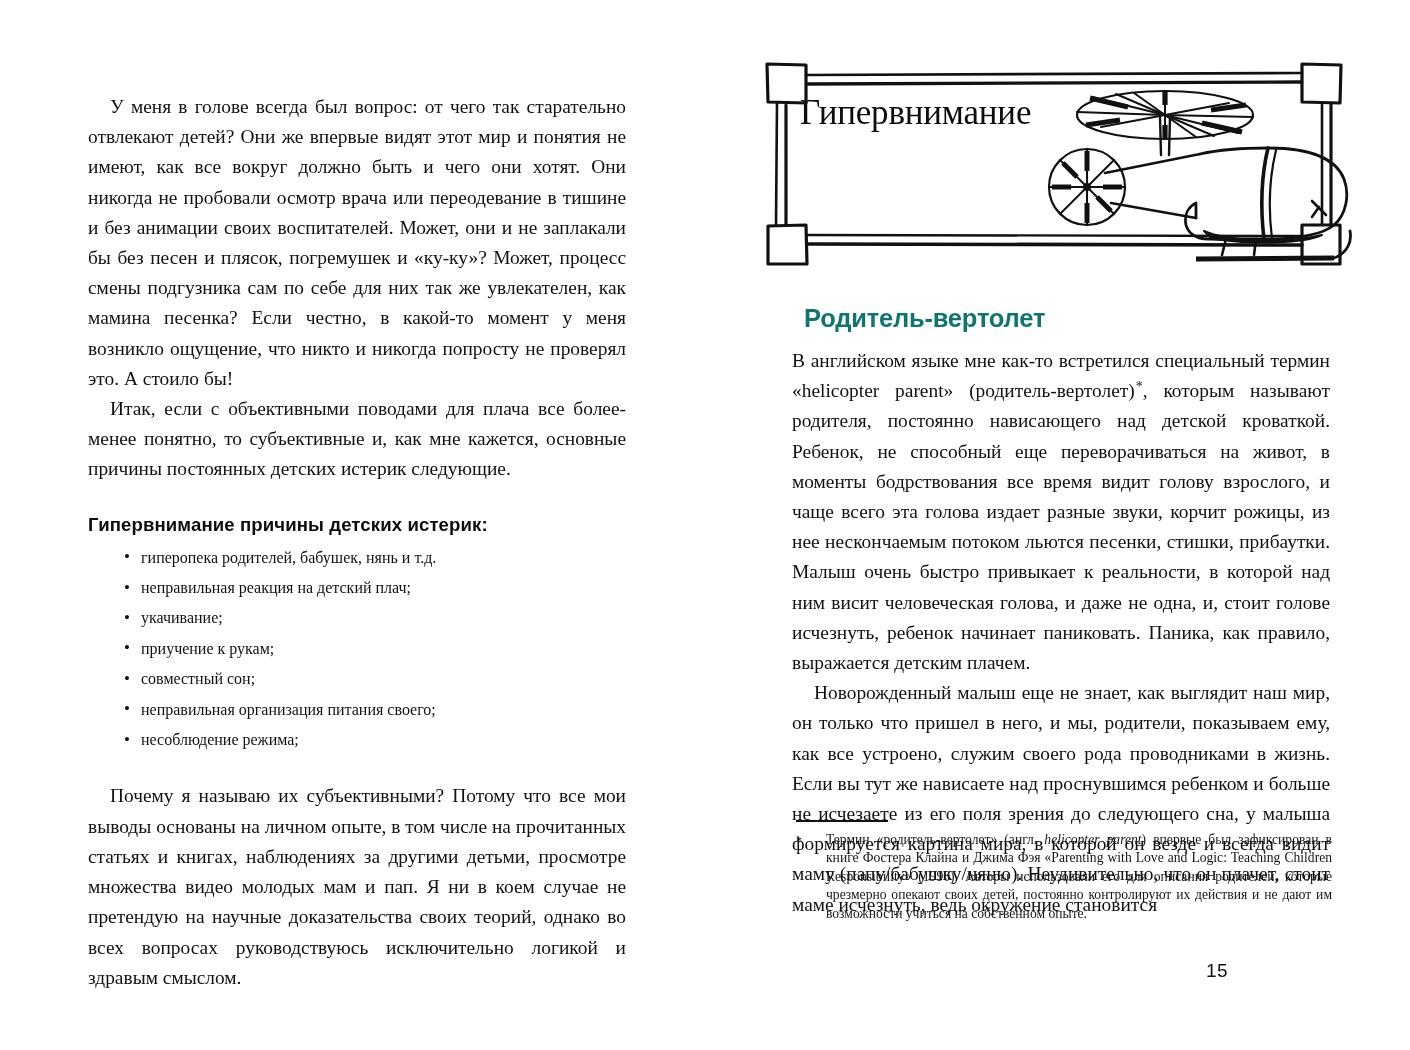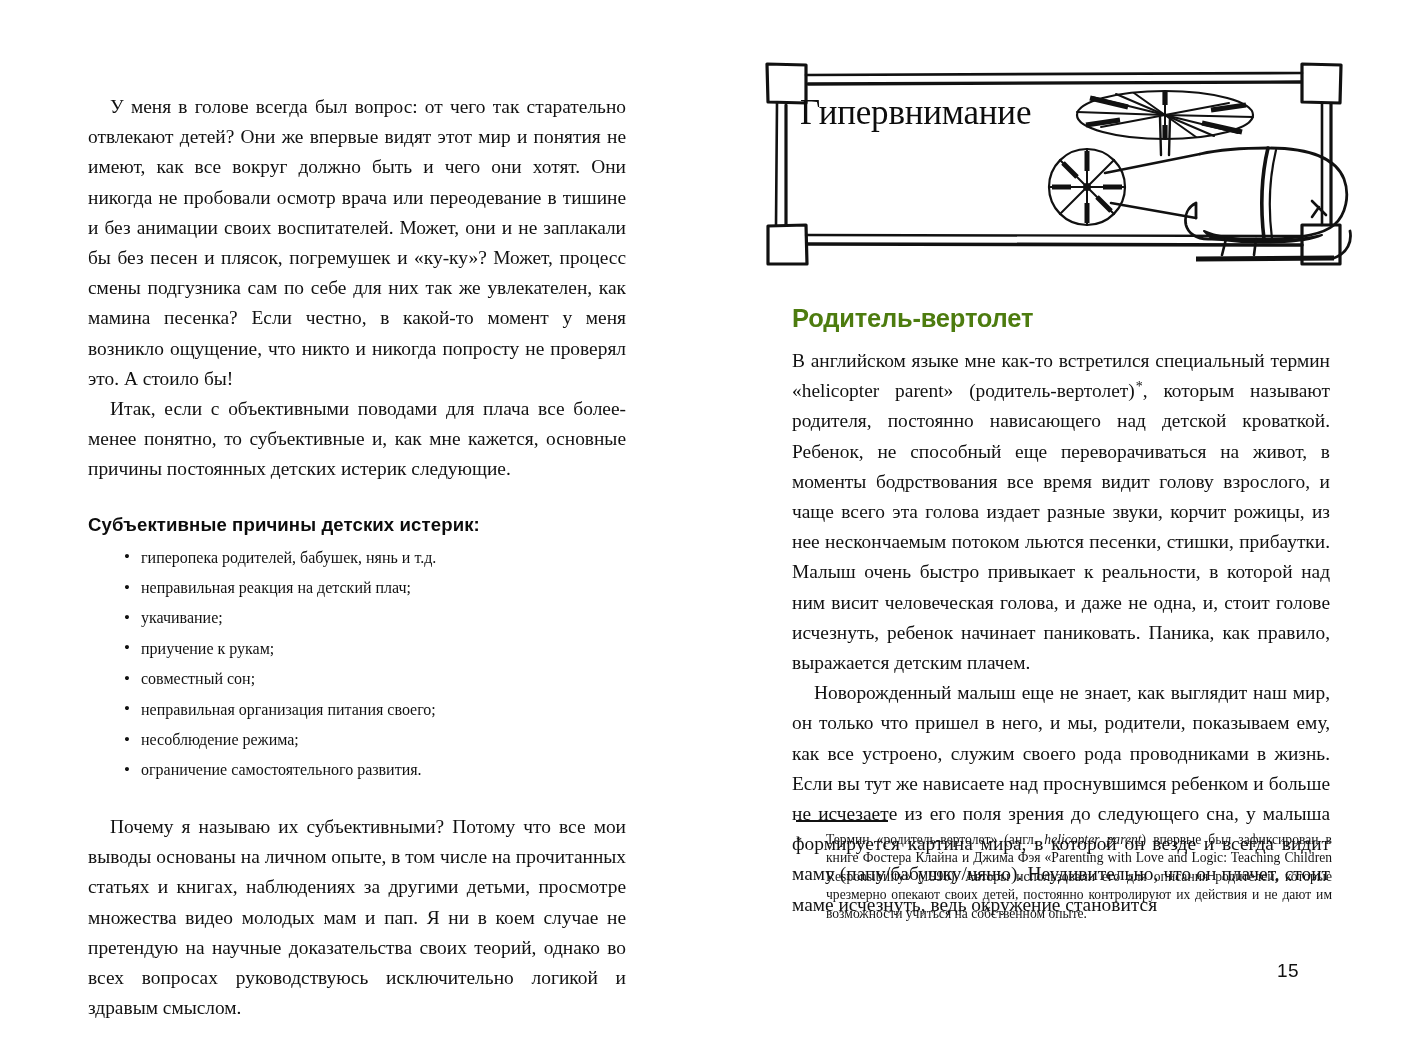--- a/index.html
+++ b/index.html
@@ -115,22 +115,22 @@
     letter-spacing: -0.2px;
     color: #0d0d0d;
     white-space: nowrap;
   }
 
   .section-heading {
     font-family: "Liberation Sans", "DejaVu Sans", sans-serif;
     font-size: 25.5px;
     font-weight: bold;
     letter-spacing: -0.2px;
-    color: #4d7c0f;
-    margin: 29px 0 13px 0;
+    color: #0f766e;
+    margin: 29px 0 13px 12px;
     line-height: 30px;
   }
 
   sup.fn-mark {
     font-size: 0.72em;
     vertical-align: 0.42em;
     line-height: 0;
     padding-left: 1px;
   }
 
@@ -160,51 +160,50 @@
     position: absolute;
     left: 4px;
     top: 1px;
     font-size: 12px;
     line-height: 18.6px;
   }
   .footnote i { font-style: italic; }
 
   .folio {
     position: absolute;
-    left: 1277px;
+    left: 1206px;
     top: 960px;
     font-family: "Liberation Sans", "DejaVu Sans", sans-serif;
     font-size: 19px;
     color: #111;
     letter-spacing: 0.4px;
   }
 </style>
 </head>
 <body>
 
 <div class="spread">
 
   <div class="page-left">
 
 
     <p class="body-p indent">У меня в голове всегда был вопрос: от чего так старательно отвлекают детей? Они же впервые видят этот мир и понятия не имеют, как все вокруг должно быть и чего они хотят. Они никогда не пробовали осмотр врача или переодевание в тишине и без анимации своих воспитателей. Может, они и не заплакали бы без песен и плясок, погремушек и «ку-ку»? Может, процесс смены подгузника сам по себе для них так же увлекателен, как мамина песенка? Если честно, в какой-то момент у меня возникло ощущение, что никто и никогда попросту не проверял это. А стоило бы!</p>
 
     <p class="body-p indent">Итак, если с объективными поводами для плача все более-менее понятно, то субъективные и, как мне кажется, основные причины постоянных детских истерик следующие.</p>
 
-    <div class="list-heading">Субъективные причины детских истерик:</div>
+    <div class="list-heading">Гипервнимание причины детских истерик:</div>
 
     <ul class="bullets">
       <li>гиперопека родителей, бабушек, нянь и т.д.</li>
       <li>неправильная реакция на детский плач;</li>
       <li>укачивание;</li>
       <li>приучение к рукам;</li>
       <li>совместный сон;</li>
       <li>неправильная организация питания своего;</li>
       <li>несоблюдение режима;</li>
-      <li>ограничение самостоятельного развития.</li>
     </ul>
 
     <div class="gap-after-list"></div>
 
     <p class="body-p indent">Почему я называю их субъективными? Потому что все мои выводы основаны на личном опыте, в том числе на прочитанных статьях и книгах, наблюдениях за другими детьми, просмотре множества видео молодых мам и пап. Я ни в коем случае не претендую на научные доказательства своих теорий, однако во всех вопросах руководствуюсь исключительно логикой и здравым смыслом.</p>
   </div>
 
   <div class="page-right">
 
     <div class="chapter-box">

